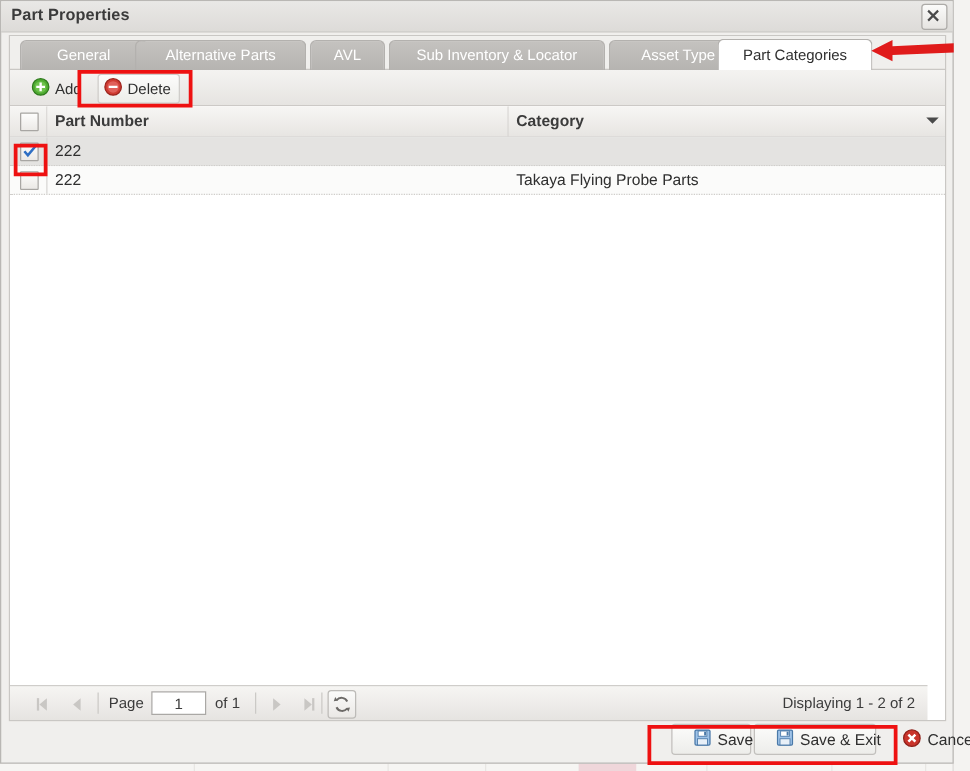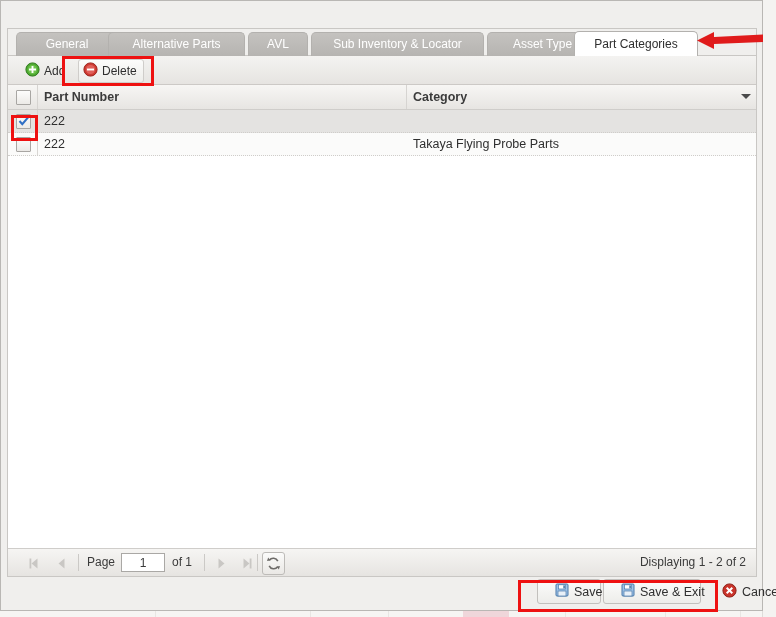--- a/index.html
+++ b/index.html
@@ -201,21 +201,21 @@
     width: 13px; height: 13px;
     border: 1px solid #a8a6a3;
     background: linear-gradient(to bottom, #fdfdfc, #ebe9e6);
     border-radius: 1px;
     cursor: pointer;
   }
   .row-checkbox.checked svg { position: absolute; left: 1px; top: 0px; }
 
   
   #pager {
-    position: absolute; left: 0; right: 0; bottom: 0;
+    position: absolute; left: 0; right: 14px; bottom: 0;
     height: 27px;
     background: linear-gradient(to bottom, #f6f5f3 0%, #e6e4e1 100%);
     border-top: 1px solid #cfcdca;
   }
   .pbtn {
     position: absolute; top: 4px; width: 19px; height: 19px;
     border: 1px solid transparent; border-radius: 3px;
     cursor: pointer;
   }
   .pbtn.disabled { cursor: default; }
@@ -280,20 +280,28 @@
     <div class="bgcell" style="left:565px"></div>
     <div class="bgcell" style="left:665px"></div>
     <div class="bgcell" style="left:740px"></div>
     <div id="bg-pink"></div>
   </div>
 </div>
 <div id="bg-right-edge"></div>
 
 <div id="dialog">
 
+  <div id="titlebar">
+    <div id="title-text">Part Properties</div>
+    <div id="close-btn">
+      <svg width="11" height="11" viewBox="0 0 11 11">
+        <path d="M1.5 1.5 L9.5 9.5 M9.5 1.5 L1.5 9.5" stroke="#4a4a4a" stroke-width="1.7" fill="none"></path>
+      </svg>
+    </div>
+  </div>
 
   <div id="panel">
 
     <div id="tabstrip">
       <div class="tab" style="left:8px;   width:102px;">General</div>
       <div class="tab" style="left:100px; width:137px;">Alternative Parts</div>
       <div class="tab" style="left:240px; width:60px;">AVL</div>
       <div class="tab" style="left:303px; width:173px;">Sub Inventory &amp; Locator</div>
       <div class="tab" style="left:479px; width:111px;">Asset Type</div>
       <div class="tab active" style="left:566px; width:124px;">Part Categories</div>

